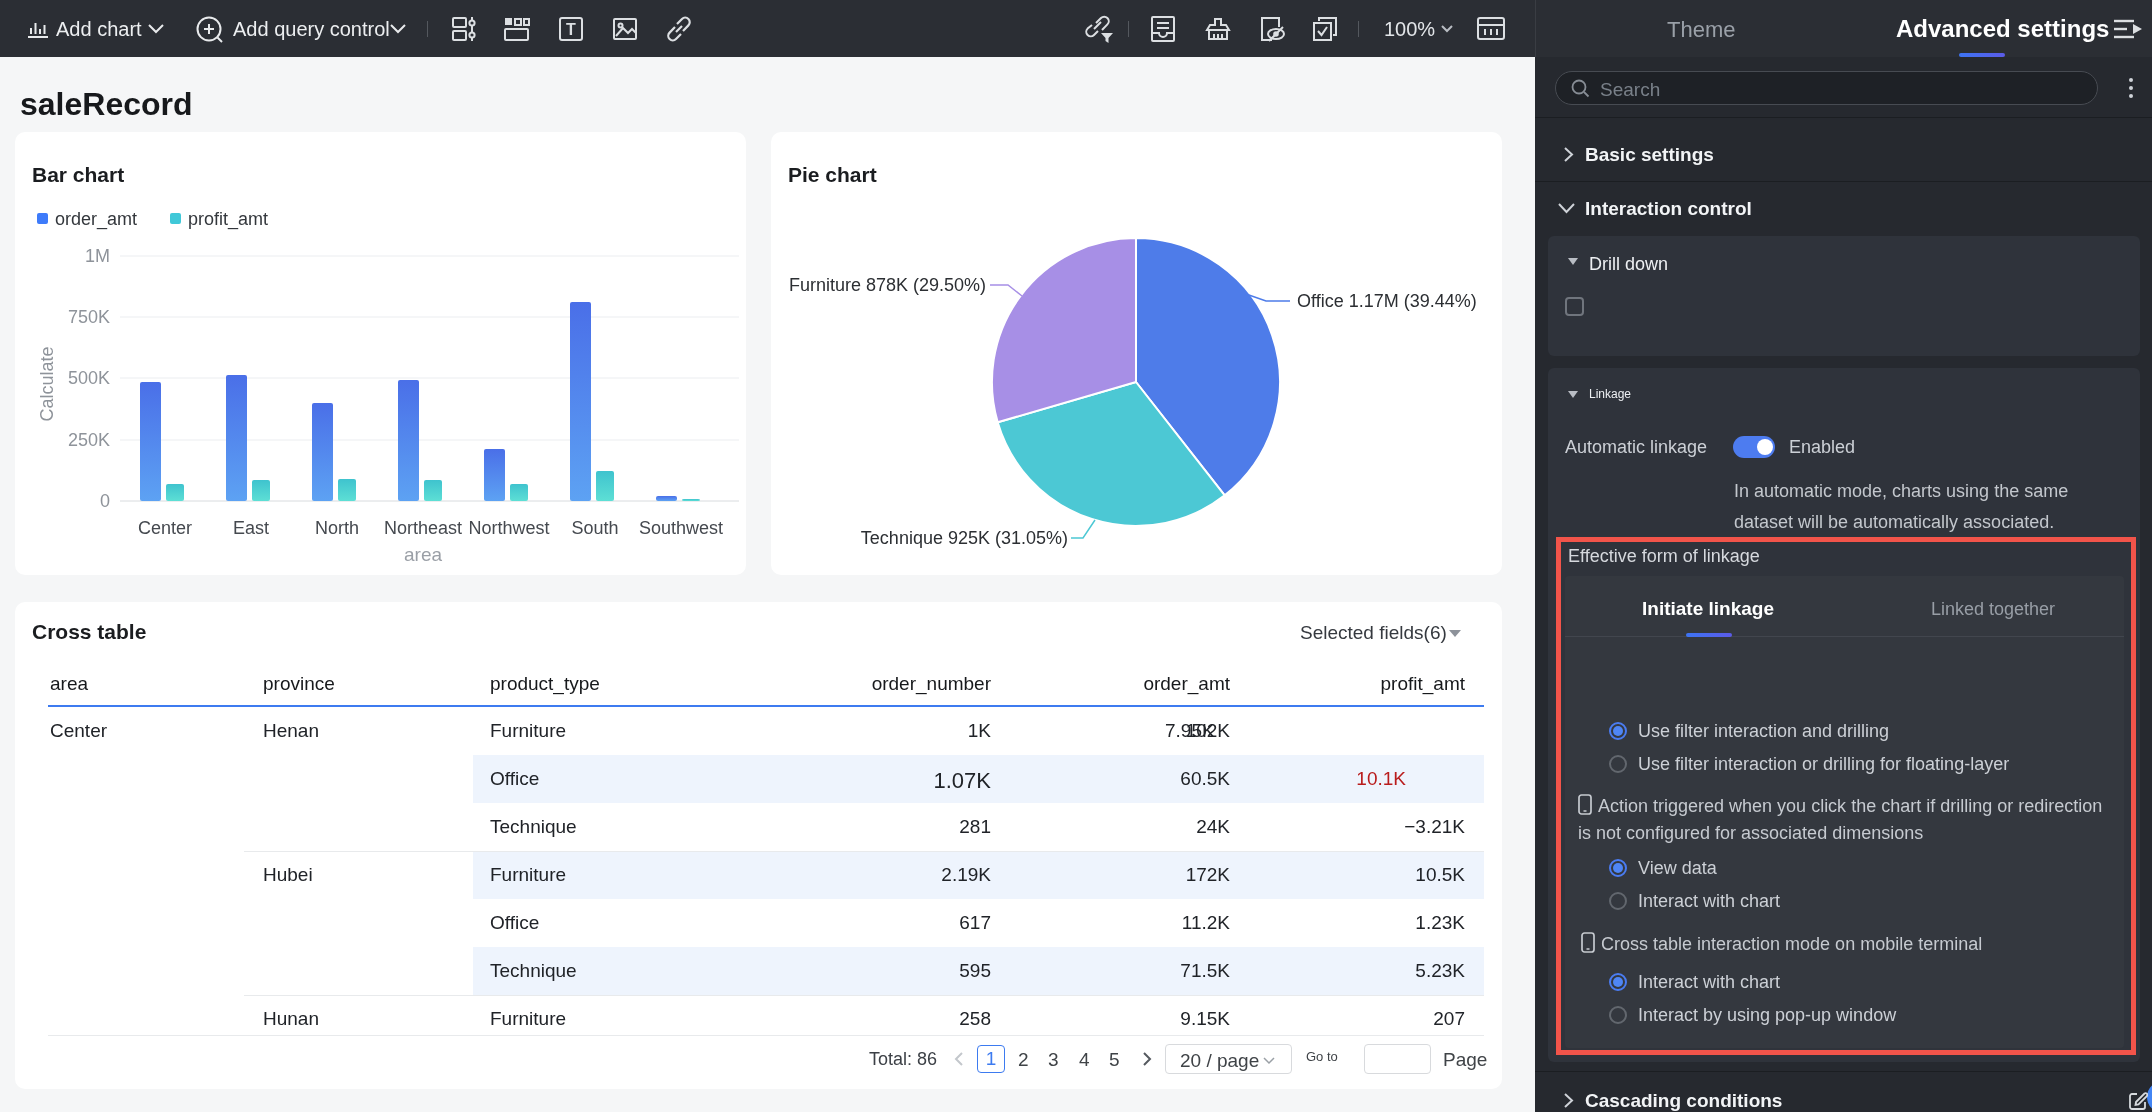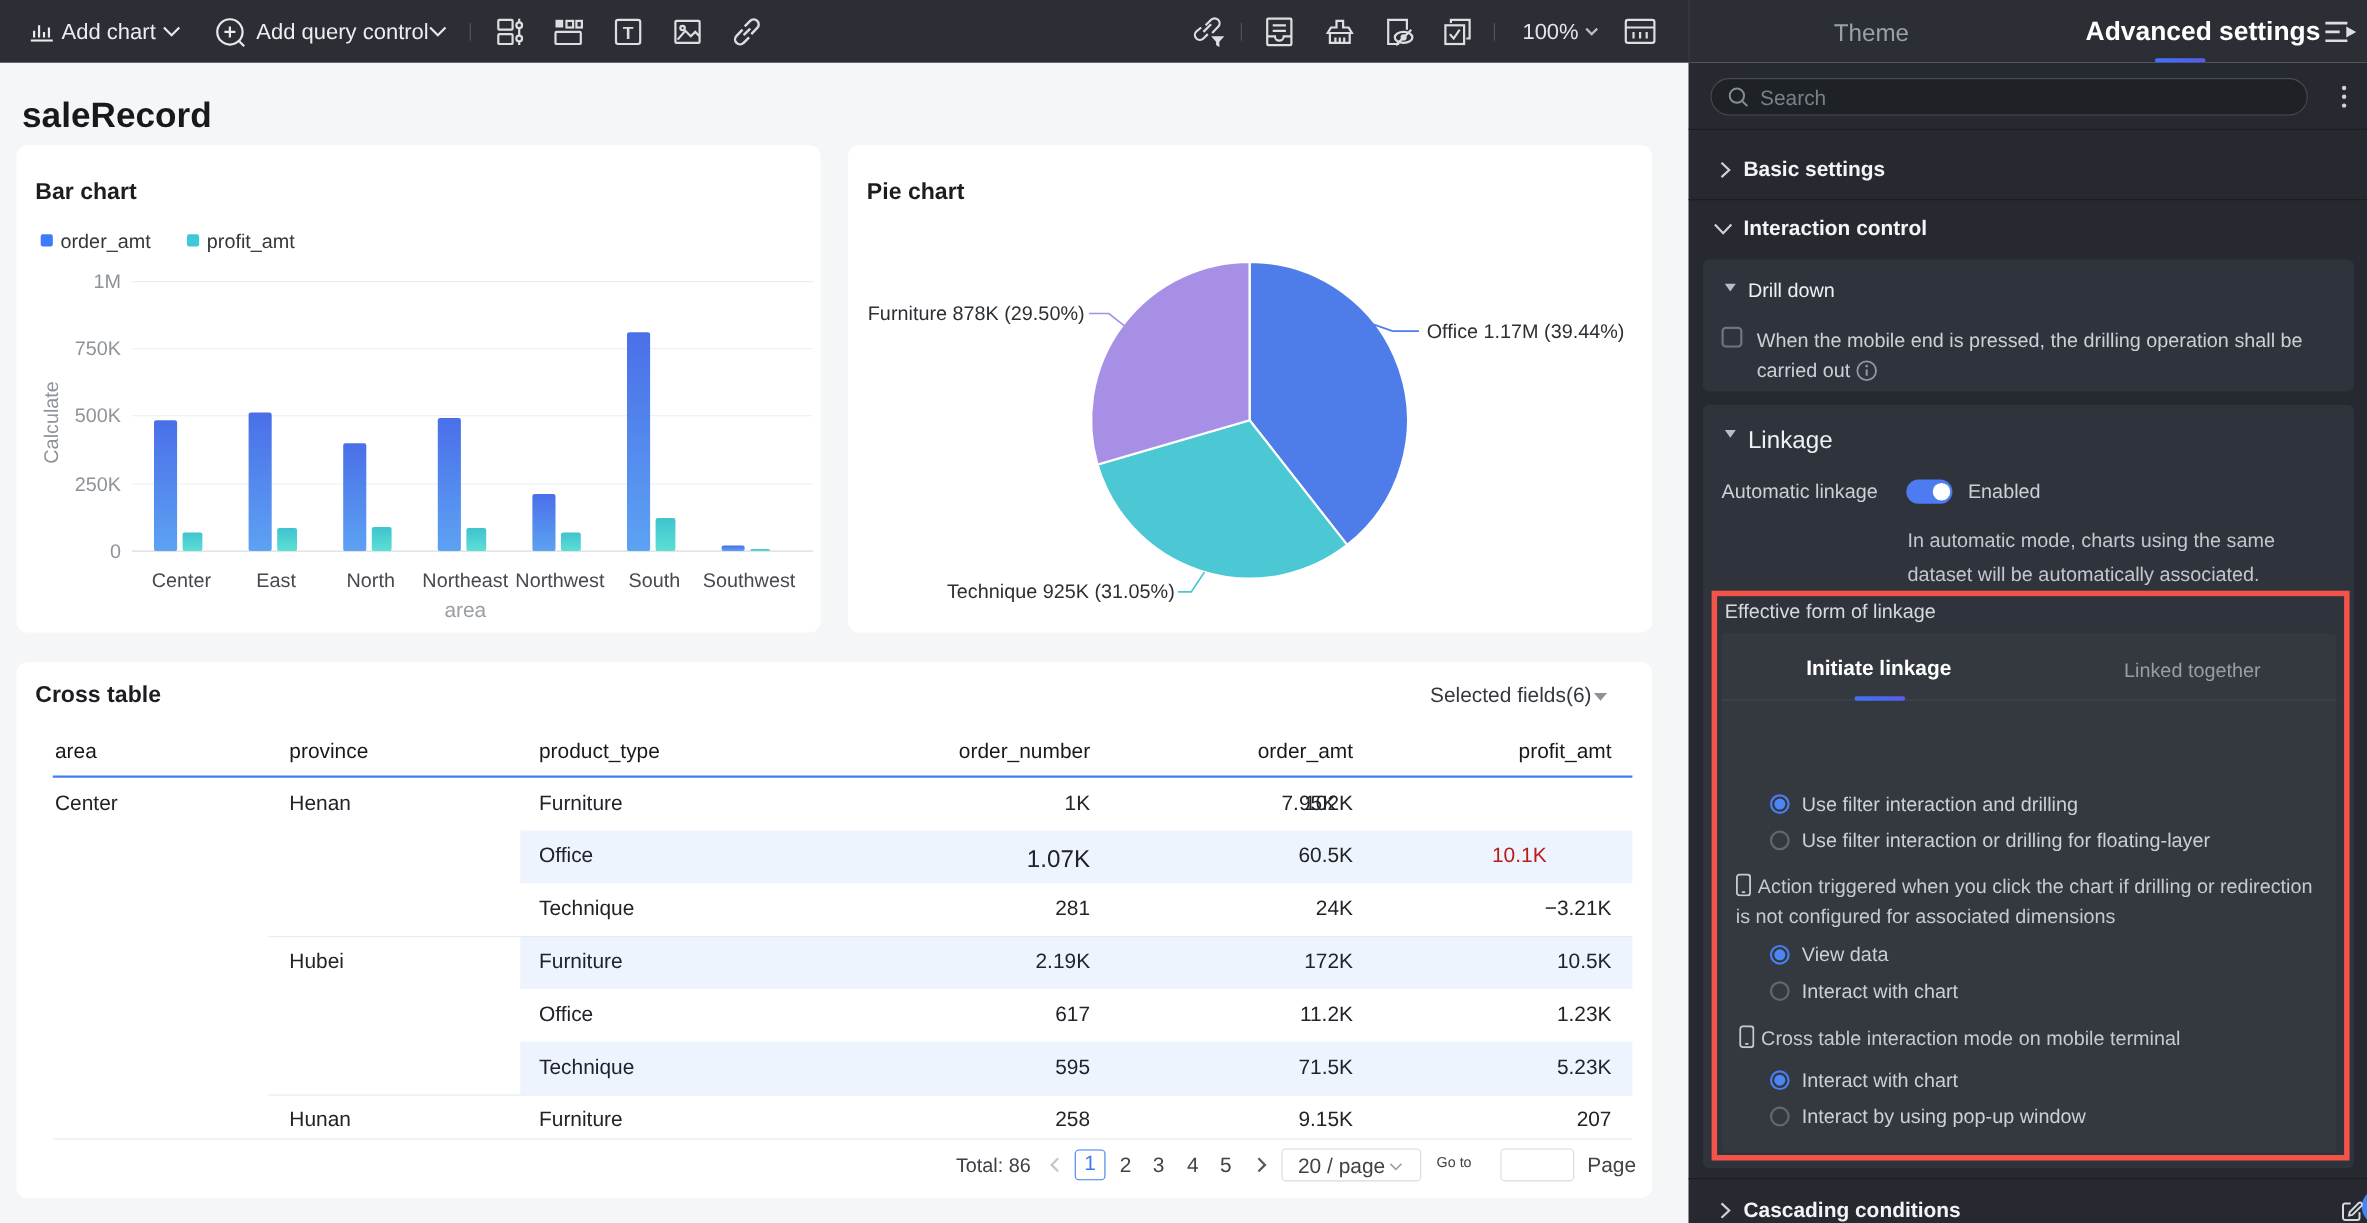--- a/index.html
+++ b/index.html
@@ -308,28 +308,23 @@
 <div class="abs" style="left:1585px;top:144px;font-size:19px;font-weight:bold;color:#f2f4f6">Basic settings</div>
 <div class="abs" style="left:1535px;top:181px;width:617px;height:1px;background:#1b1e22"></div>
 <svg class="abs" style="left:1557px;top:201px" width="19" height="14" viewBox="0 0 19 14">
       <polyline points="2,3 9.5,11 17,3" fill="none" stroke="#ced2d8" stroke-width="2"></polyline>
     </svg>
 <div class="abs" style="left:1585px;top:198px;font-size:19px;font-weight:bold;color:#f2f4f6">Interaction control</div>
 <div class="dkcard" style="left:1548px;top:236px;width:592px;height:120px"></div>
 <div class="abs" style="left:1568px;top:258px;width:0;height:0;border-left:5.5px solid transparent;border-right:5.5px solid transparent;border-top:7px solid #b9bdc4"></div>
 <div class="abs" style="left:1589px;top:254px;font-size:18px;color:#eef0f3">Drill down</div>
 <div class="abs" style="left:1565px;top:297px;width:19px;height:19px;border:2px solid #70757d;border-radius:4px"></div>
-<div class="abs ptext" style="left:1597px;top:295px;line-height:28px;font-size:18px">When the mobile end is pressed, the drilling operation shall be<br>carried out <svg style="display:inline-block;vertical-align:-4px" width="20" height="20" viewBox="0 0 20 20">
-        <circle cx="10" cy="10" r="8.5" fill="none" stroke="#9298a1" stroke-width="1.6"></circle>
-        <line x1="10" y1="9" x2="10" y2="14.5" stroke="#9298a1" stroke-width="1.8"></line>
-        <circle cx="10" cy="5.8" r="1.2" fill="#9298a1"></circle>
-      </svg></div>
 <div class="dkcard" style="left:1548px;top:368px;width:592px;height:694px"></div>
 <div class="abs" style="left:1568px;top:391px;width:0;height:0;border-left:5.5px solid transparent;border-right:5.5px solid transparent;border-top:7px solid #b9bdc4"></div>
-<div class="abs" style="left:1589px;top:387px;font-size:22px;color:#eef0f3">Linkage</div>
+<div class="abs" style="left:1589px;top:387px;font-size:12px;color:#eef0f3">Linkage</div>
 <div class="abs ptext" style="left:1565px;top:437px">Automatic linkage</div>
 <div class="abs" style="left:1733px;top:436px;width:42px;height:22px;border-radius:11px;background:#4d7cf0"></div>
 <div class="abs" style="left:1757px;top:439px;width:16px;height:16px;border-radius:50%;background:#fff"></div>
 <div class="abs ptext" style="left:1789px;top:437px">Enabled</div>
 <div class="abs" style="left:1734px;top:476px;font-size:18px;line-height:31px;color:#c3c7cd">In automatic mode, charts using the same<br>dataset will be automatically associated.</div>
 <div class="abs" style="left:1556px;top:537px;width:580px;height:518px;border:5px solid #f2544a"></div>
 <div class="abs" style="left:1568px;top:546px;font-size:18px;color:#d6d9de">Effective form of linkage</div>
 <div class="abs" style="left:1565px;top:576px;width:559px;height:472px;background:#34383f;border-radius:4px"></div>
 <div class="abs" style="left:1565px;top:636px;width:559px;height:1px;background:#42464e"></div>
 <div class="abs" style="left:1708px;top:598px;width:0;text-align:center"><span style="font-size:19px;font-weight:bold;color:#fff;white-space:nowrap;display:inline-block;transform:translateX(-50%)">Initiate linkage</span></div>

